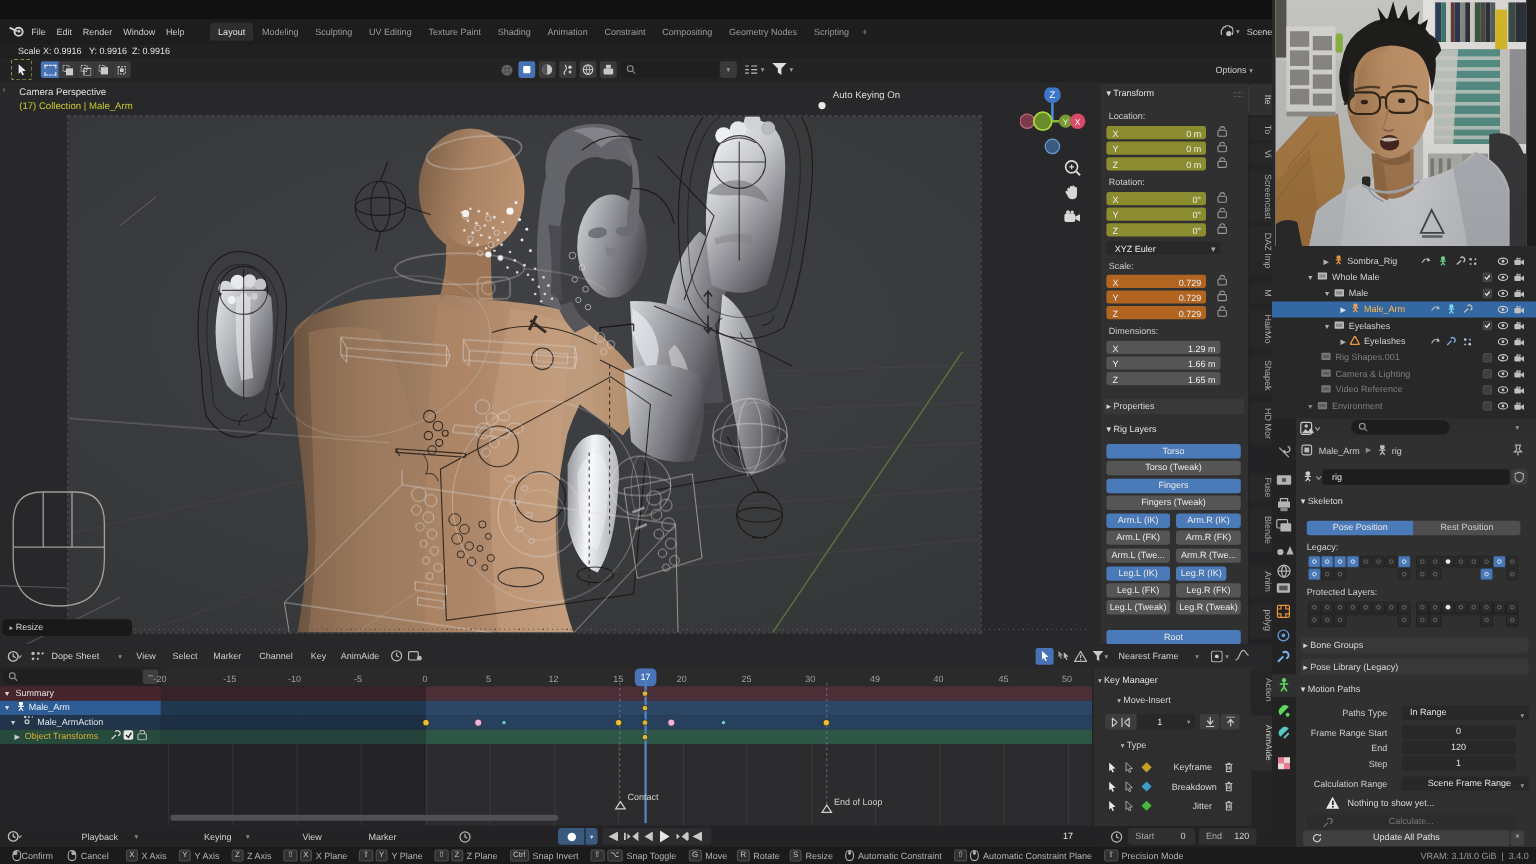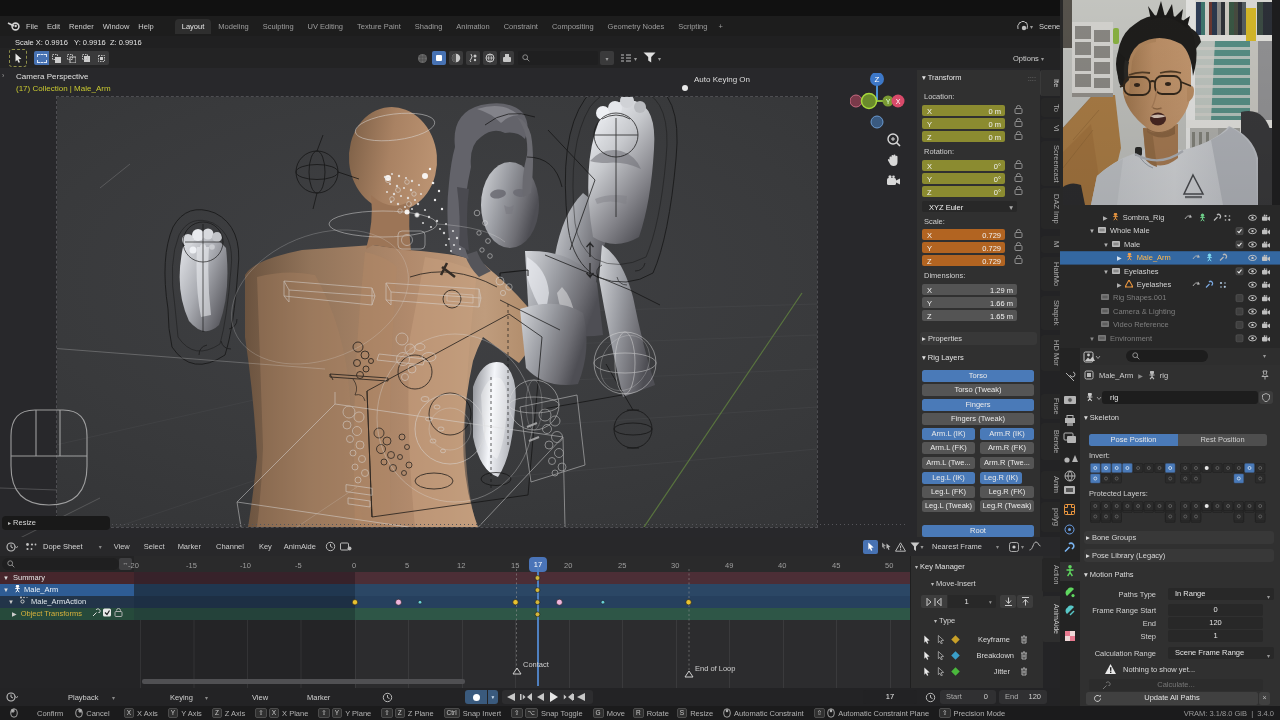--- a/index.html
+++ b/index.html
@@ -897,21 +897,21 @@
       </svg>
     <div class="abs" style="left:42px;top:43px;width:156px;height:13px;background:#1d1d1d;border-radius:3px;color:#e5e5e5;line-height:13px"><span style="margin-left:8px">rig</span></div>
     <div class="abs" style="left:199px;top:43px;width:14px;height:13px;background:#3d3d3d;border-radius:3px;">
       <svg width="8" height="9" style="position:absolute;left:3px;top:2px" viewBox="0 0 8 9">
           <path d="M4 0.5 L7.5 2 V4.5 C7.5 6.5 6 8 4 8.8 C2 8 0.5 6.5 0.5 4.5 V2 Z" fill="none" stroke="#aaa"></path>
         </svg>
     </div>
     <div class="abs phead" style="left:24px;top:65px">▾ Skeleton</div>
     <div class="pbtn" style="left:29px;top:86px;width:89px;background:#4a7ab8;border-radius:2.5px 0 0 2.5px">Pose Position</div>
     <div class="pbtn" style="left:118px;top:86px;width:89px;background:#4e4e4e;border-radius:0 2.5px 2.5px 0;color:#cfcfcf">Rest Position</div>
-    <div class="abs plabel" style="left:29px;top:103px">Invert:</div>
+    <div class="abs plabel" style="left:29px;top:103px">Legacy:</div>
     <svg class="abs" width="178" height="60" viewBox="0 0 178 60" style="left:30px;top:115px">
       <defs>
         <g id="cell">
             <rect x="0.5" y="0.5" width="9.6" height="9" rx="1" fill="#2b2b2b" stroke="#1f1f1f" stroke-width="0.5"></rect>
             <circle cx="5.3" cy="5" r="1.5" fill="none" stroke="#6a6a6a" stroke-width="0.8"></circle>
           </g>
         <g id="cellb">
             <rect x="0.5" y="0.5" width="9.6" height="9" rx="1" fill="#4a7ab8" stroke="#3a5a88" stroke-width="0.5"></rect>
             <circle cx="5.3" cy="5" r="1.5" fill="none" stroke="#dce8f5" stroke-width="0.8"></circle>
           </g>
@@ -1007,21 +1007,21 @@
     <div class="abs phead" style="left:24px;top:222px">▾ Motion Paths</div>
     <div class="abs plabel" style="right:124px;top:242px">Paths Type</div>
     <div class="pfield" style="left:108px;top:240px;width:106px;text-align:left;line-height:12px"><span style="margin-left:7px">In Range</span><span style="position:absolute;right:4px;color:#999;font-size:6px;top:3px">▾</span></div>
     <div class="abs plabel" style="right:124px;top:258px">Frame Range Start</div>
     <div class="pfield" style="left:108px;top:256px;width:95px;text-align:center;line-height:12px">0</div>
     <div class="abs plabel" style="right:124px;top:271px">End</div>
     <div class="pfield" style="left:108px;top:269px;width:95px;text-align:center;line-height:12px">120</div>
     <div class="abs plabel" style="right:124px;top:284px">Step</div>
     <div class="pfield" style="left:108px;top:282px;width:95px;text-align:center;line-height:12px">1</div>
     <div class="abs plabel" style="right:124px;top:301px">Calculation Range</div>
-    <div class="pfield" style="left:108px;top:299px;width:106px;text-align:left;line-height:12px"><span style="margin-left:7px">Scene Frame Range</span><span style="position:absolute;right:4px;color:#999;font-size:6px;top:3px">▾</span></div>
+    <div class="pfield" style="left:108px;top:299px;width:106px;text-align:center;line-height:12px"><span style="margin-left:7px">Scene Frame Range</span><span style="position:absolute;right:4px;color:#999;font-size:6px;top:3px">▾</span></div>
     <svg class="abs" width="13" height="12" style="left:44px;top:315px" viewBox="0 0 13 12">
         <path d="M6.5 1 L12 11 H1 Z" fill="#e8e8e8"></path>
         <rect x="6" y="4.2" width="1.4" height="3.6" fill="#222"></rect>
         <rect x="6" y="8.6" width="1.4" height="1.4" fill="#222"></rect>
       </svg>
     <div class="abs" style="left:63px;top:317px;color:#d8d8d8">Nothing to show yet...</div>
     <div class="abs" style="left:29px;top:331px;width:174px;height:12px;background:#2c2c2c;border-radius:2.5px;color:#777;text-align:center;line-height:12px">Calculate...</div>
     <svg class="abs" width="9" height="9" style="left:42px;top:333px" viewBox="0 0 9 9">
         <path d="M1 8 L4.5 4.5 M4 2 a2.2 2.2 0 1 1 3 3 L6.5 4.5" stroke="#777" fill="none"></path>
       </svg>
@@ -1490,21 +1490,21 @@
       <span style="position:absolute;left:999px;width:48px;height:14px;background:#303032;border-radius:3px;line-height:14px"><span style="margin-left:6px;color:#aaa">End</span><span style="position:absolute;right:6px">120</span></span>
     </div>
   </div>
 
   <div class="abs row" id="statusbar">
     <svg width="8" height="10" style="margin-left:10px" viewBox="0 0 8 10">
         <rect x="0.8" y="0.8" width="6.4" height="8.4" rx="3.2" fill="none" stroke="#b0b0b0" stroke-width="0.9"></rect>
         <path d="M4 0.8 V4 M0.8 4 H4" stroke="#b0b0b0" stroke-width="0.9"></path>
         <rect x="1.2" y="1.2" width="2.8" height="2.8" rx="1.2" fill="#b0b0b0"></rect>
       </svg>
-    <span style="margin-left:19px">Confirm</span>
+    <span style="margin-left:0">Confirm</span>
     <svg width="8" height="10" style="margin-left:12px" viewBox="0 0 8 10">
         <rect x="0.8" y="0.8" width="6.4" height="8.4" rx="3.2" fill="none" stroke="#b0b0b0" stroke-width="0.9"></rect>
         <path d="M4 0.8 V4 M4 4 H7.2" stroke="#b0b0b0" stroke-width="0.9"></path>
         <rect x="4" y="1.2" width="2.8" height="2.8" rx="1.2" fill="#b0b0b0"></rect>
       </svg>
     <span style="margin-left:3px">Cancel</span>
     <span class="kbd" style="margin-left:14px">X</span>
       <span style="margin-left:2px">X Axis</span>
     <span class="kbd" style="margin-left:10px">Y</span>
       <span style="margin-left:2px">Y Axis</span>

